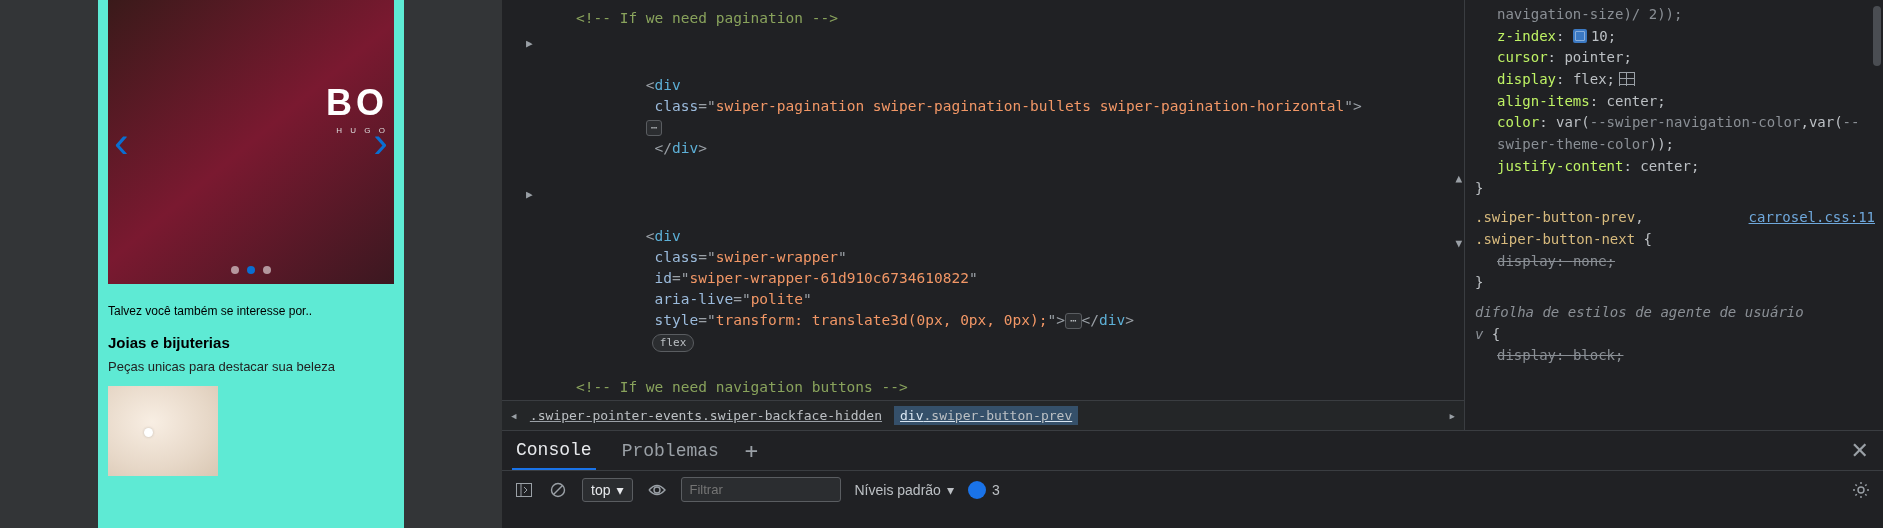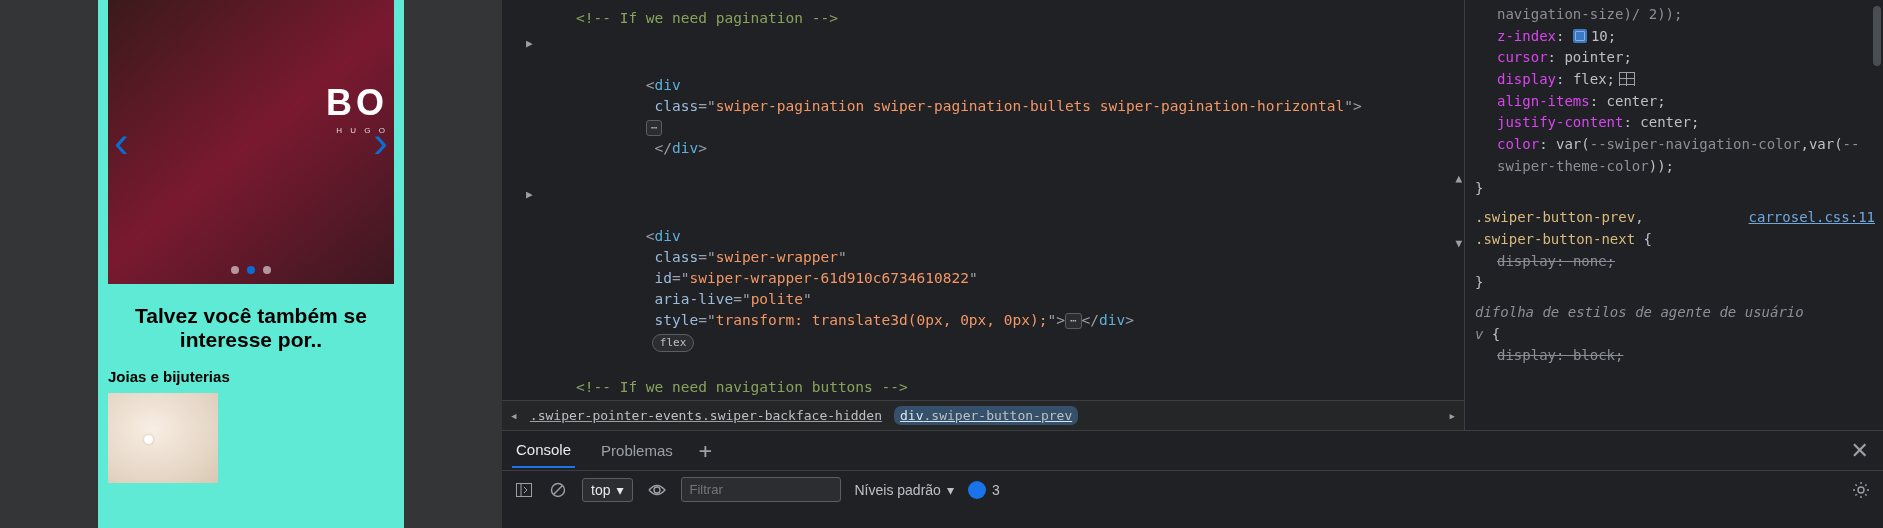--- a/index.html
+++ b/index.html
@@ -92,21 +92,21 @@
   .nav-arrow.next { right: 6px; }
   .bullets {
     position:absolute;
     bottom:10px; left:0; width:100%;
     display:flex; justify-content:center; gap:8px;
     z-index:5;
   }
   .bullet { width:8px; height:8px; border-radius:50%; background:rgba(255,255,255,0.55); }
   .bullet.active { background:#0a6ed1; }
 
-  .page-h1 { font-size:21px; font-weight:700; margin:20px 0 8px;text-align:center; }
+  .page-h1 { font-size:12px; font-weight:400; margin:20px 0 8px; }
   .page-h2 { font-size:15px; font-weight:700; margin:16px 0 8px; }
   .page-p  { font-size:13px; margin:6px 0 12px; color:#222; }
   .thumb {
     width:110px; height:90px;
     background: radial-gradient(ellipse at 40% 40%, #f8eee3 0%, #e7d8c8 60%, #d9c7b3 100%);
     position:relative;
   }
   .pearl { position:absolute; width:9px; height:9px; background:#fff; border-radius:50%; left:36px; top:42px; box-shadow:0 0 3px rgba(0,0,0,0.2);}
 
   
@@ -191,31 +191,31 @@
     border-top:1px solid #3a3d41;
     height:30px;
     padding:0 8px;
     gap:12px;
     color:#9aa0a6;
     font-size:13px;
   }
   .breadcrumb .bc { white-space:nowrap;text-decoration:underline; }
   .breadcrumb .bc .cls { color:#bcc0c4; }
   .breadcrumb .barrow { color:#9aa0a6; cursor:pointer; }
-  .breadcrumb .sel { background:#35506a; color:#d9e6f2; padding:2px 6px; border-radius:7px;}
+  .breadcrumb .sel { background:#35506a; color:#d9e6f2; padding:2px 6px; border-radius:0;}
 
   .styles {
     width: 418px;
     overflow:hidden;
     padding:4px 8px 4px 10px;
     position:relative;
     font-size:14px;
     line-height:1.55;
   }
-  .styles .rule .prop { color:#d946ef; }
+  .styles .rule .prop { color:#bef264; }
   .styles .rule .pval { color:#bcc0c4; }
   .styles .rule .func { color:#bcc0c4; }
   .styles .rule .varc { color:#8a8f95; }
   .styles .indent { padding-left:22px; }
   .styles .selector { color:#d7ba7d; }
   .styles .stk { text-decoration: line-through; color:#8a8f95; }
   .styles .link { color:#6fa8dc; text-decoration:underline; float:right; }
   .styles .italic { font-style:italic; color:#8a8f95; }
   .cube {
     display:inline-block; width:14px; height:14px; vertical-align:-2px;
@@ -243,22 +243,22 @@
     border-top:1px solid #3a3d41;
     display:flex; flex-direction:column;
   }
   .drawer-tabs {
     display:flex; align-items:center; height:40px;
     padding:0 10px; gap:22px;
     border-bottom:1px solid #3a3d41;
     position:relative;
   }
   .drawer-tab {
-    color:#9aa0a6; font-size:15px; padding:8px 4px; cursor:pointer;
-    font-family: Liberation Sans, sans-serif;
+    color:#9aa0a6; font-size:18px; padding:8px 4px; cursor:pointer;
+    font-family: Liberation Mono, monospace;
   }
   .drawer-tab.active { color:#e8eaed; border-bottom:2px solid #1a73e8; }
   .drawer-plus { color:#9aa0a6; font-size:22px; cursor:pointer; }
   .drawer-close {
     position:absolute; right:14px; color:#9aa0a6; font-size:22px; cursor:pointer;
     font-family: -apple-system, Segoe UI, Arial, sans-serif;
   }
   .drawer-toolbar {
     display:flex; align-items:center; gap:14px;
     padding:6px 12px;
@@ -305,20 +305,21 @@
       <div class="nav-arrow prev">‹</div>
       <div class="nav-arrow next">›</div>
       <div class="bullets">
         <div class="bullet"></div>
         <div class="bullet active"></div>
         <div class="bullet"></div>
       </div>
     </div>
     <div class="page-h1">Talvez você também se interesse por..</div>
     <div class="page-h2">Joias e bijuterias</div>
+    <div class="page-p">Peças unicas para destacar sua beleza</div>
     <div class="thumb">
       <div class="pearl"></div>
     </div>
   </div>
 </div>
 
 <div class="devtools">
   <div class="dom-styles">
 
     <div class="dom">
@@ -365,22 +366,22 @@
       </div>
     </div>
 
     <div class="styles">
       <div class="styles-scrollbar"></div>
       <div class="rule indent"><span class="varc">navigation-size)/ 2));</span></div>
       <div class="rule indent"><span class="prop">z-index</span>: <span class="cube"></span><span class="pval">10</span>;</div>
       <div class="rule indent"><span class="prop">cursor</span>: <span class="pval">pointer</span>;</div>
       <div class="rule indent"><span class="prop">display</span>: <span class="pval">flex</span>;<span class="grid-icon"></span></div>
       <div class="rule indent"><span class="prop">align-items</span>: <span class="pval">center</span>;</div>
+      <div class="rule indent"><span class="prop">color</span>: <span class="func">var(</span><span class="varc">--swiper-navigation-color</span><span class="func">,var(</span><span class="varc">--swiper-theme-color</span><span class="func">))</span>;</div>
       <div class="rule indent"><span class="prop">justify-content</span>: <span class="pval">center</span>;</div>
-      <div class="rule indent"><span class="prop">color</span>: <span class="func">var(</span><span class="varc">--swiper-navigation-color</span><span class="func">,var(</span><span class="varc">--swiper-theme-color</span><span class="func">))</span>;</div>
       <div class="rule">}</div>
 
       <div class="rule" style="margin-top:8px">
         <span class="selector">.swiper-button-prev</span>, <a class="link">carrosel.css:11</a>
       </div>
       <div class="rule"><span class="selector">.swiper-button-next</span> {</div>
       <div class="rule indent"><span class="stk"><span>display</span>: <span>none</span>;</span></div>
       <div class="rule">}</div>
 
       <div class="rule" style="margin-top:8px;display:flex;">

